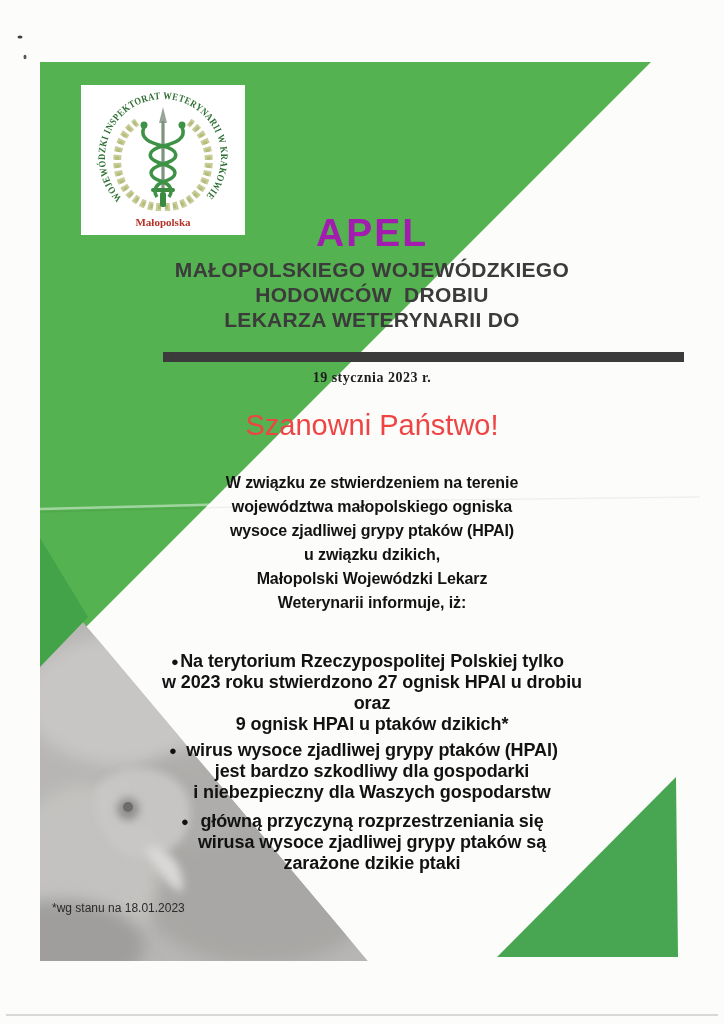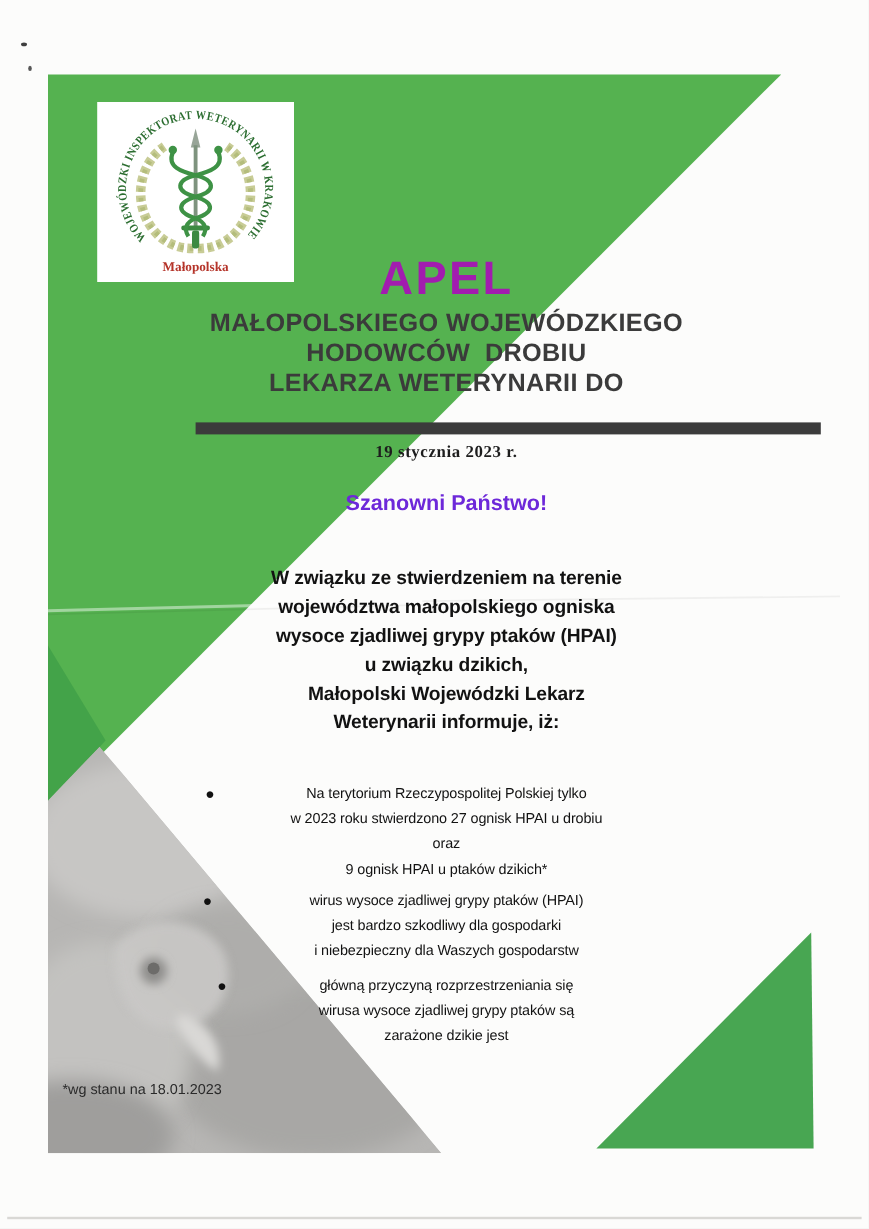--- a/index.html
+++ b/index.html
@@ -5,23 +5,23 @@
   html,body{margin:0;padding:0;}
   body{width:724px;height:1024px;background:#e9e9e9;font-family:"Liberation Sans",sans-serif;}
   #page{position:relative;width:724px;height:1024px;background:#fcfcfb;overflow:hidden;}
   #bg{position:absolute;left:0;top:0;}
   .col{position:absolute;left:48px;width:648px;text-align:center;font-weight:bold;}
   .title{top:211px;font-size:39px;font-weight:bold;color:#a21caf;letter-spacing:2px;}
   .subtitle{top:257px;font-size:21px;color:#3b3b3b;line-height:25px;letter-spacing:0.3px;}
   .subl{white-space:pre;}
   #bar{position:absolute;left:163px;top:352px;width:521px;height:10px;background:#3b3b3b;}
   .date{top:370px;font-family:"Liberation Serif",serif;font-size:14px;color:#1d1d1d;letter-spacing:0.5px;}
-  .greeting{top:409px;font-size:18px;font-weight:bold;color:#6d28d9;}
+  .greeting{top:409px;font-size:29px;font-weight:normal;color:#ef4444;}
   .intro{top:471px;font-size:16px;font-weight:bold;color:#121212;line-height:24px;letter-spacing:-0.1px;}
-  .bullets{font-size:12px;font-weight:normal;color:#121212;line-height:21px;letter-spacing:-0.1px;}
+  .bullets{font-size:18px;font-weight:bold;color:#121212;line-height:21px;letter-spacing:-0.1px;}
   #b1{top:651px;}
   #b2{top:740px;}
   #b3{top:811px;}
   .dot{position:absolute;font-size:13px;color:#111;line-height:13px;}
   #dot1{left:171px;top:655px;}
   #dot2{left:169px;top:744px;}
   #dot3{left:181px;top:815px;}
   #footnote{position:absolute;left:52px;top:901px;font-size:12px;color:#2a2a2a;}
   #logo{position:absolute;left:81px;top:85px;width:164px;height:150px;background:#ffffff;}
 </style>
@@ -137,18 +137,18 @@
   <div class="col bullets" id="b2">
     <div>wirus wysoce zjadliwej grypy ptaków (HPAI)</div>
     <div>jest bardzo szkodliwy dla gospodarki</div>
     <div>i niebezpieczny dla Waszych gospodarstw</div>
   </div>
 
   <span class="dot" id="dot3">●</span>
   <div class="col bullets" id="b3">
     <div>główną przyczyną rozprzestrzeniania się</div>
     <div>wirusa wysoce zjadliwej grypy ptaków są</div>
-    <div>zarażone dzikie jest</div>
+    <div>zarażone dzikie ptaki</div>
   </div>
 
   <div id="footnote">*wg stanu na 18.01.2023</div>
 
 </div>
 
 </body></html>

